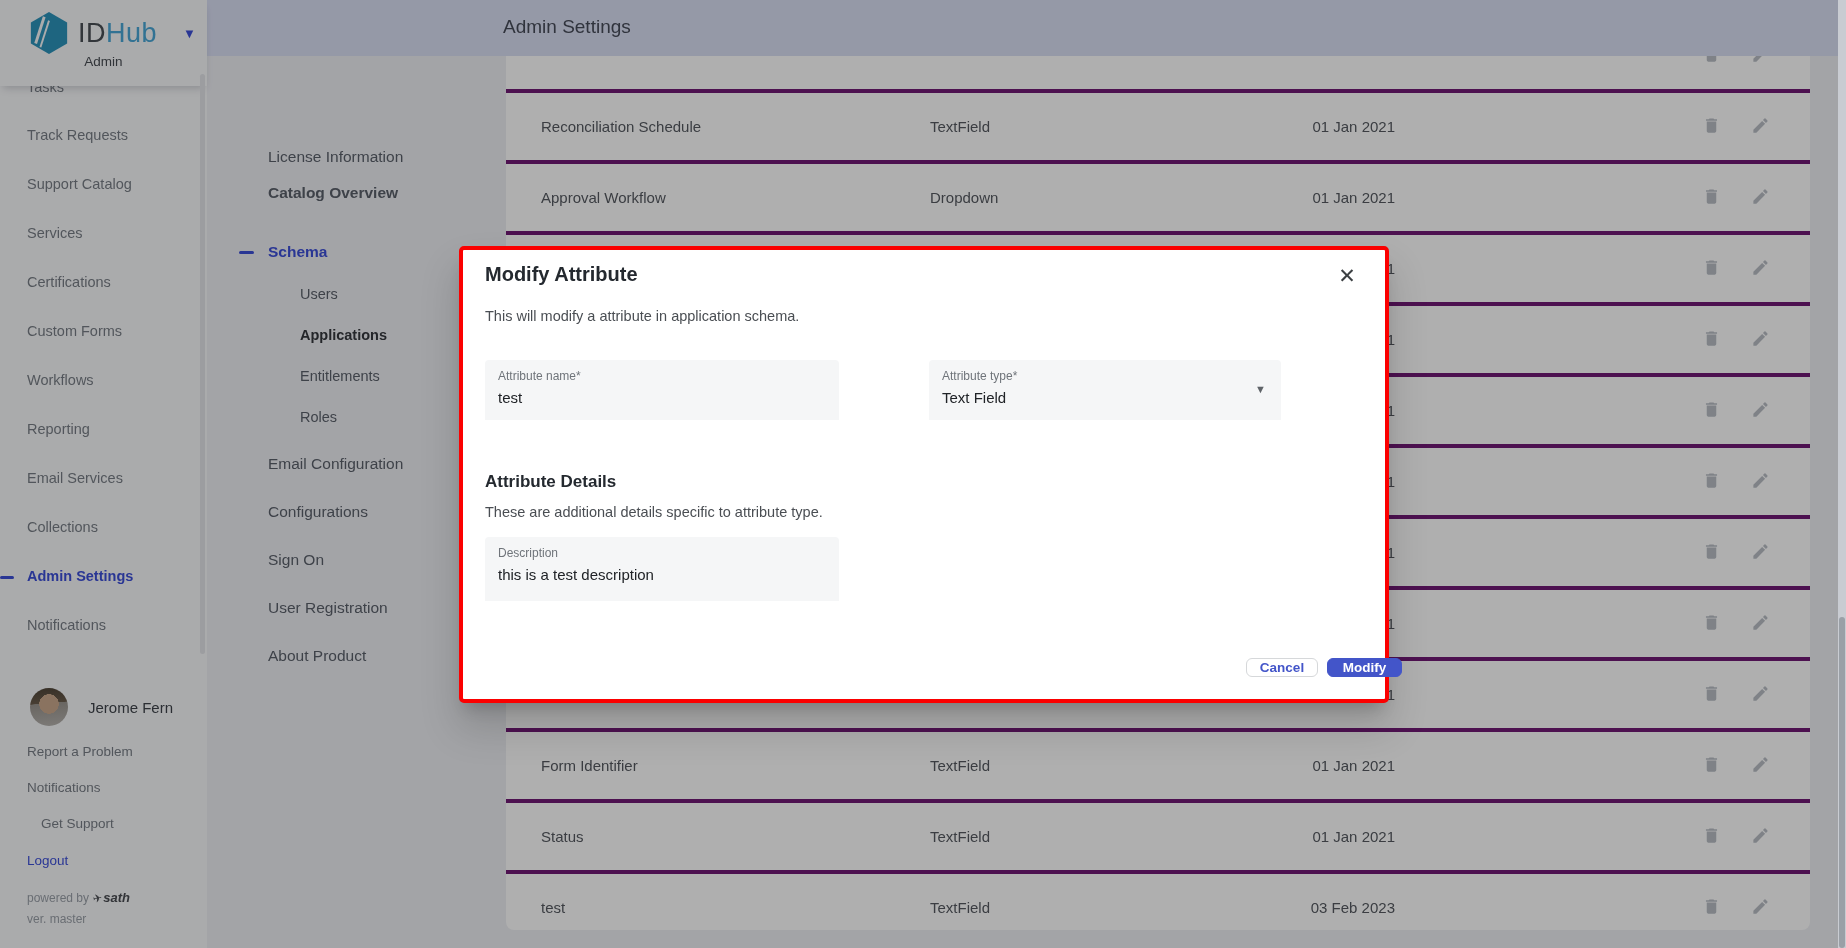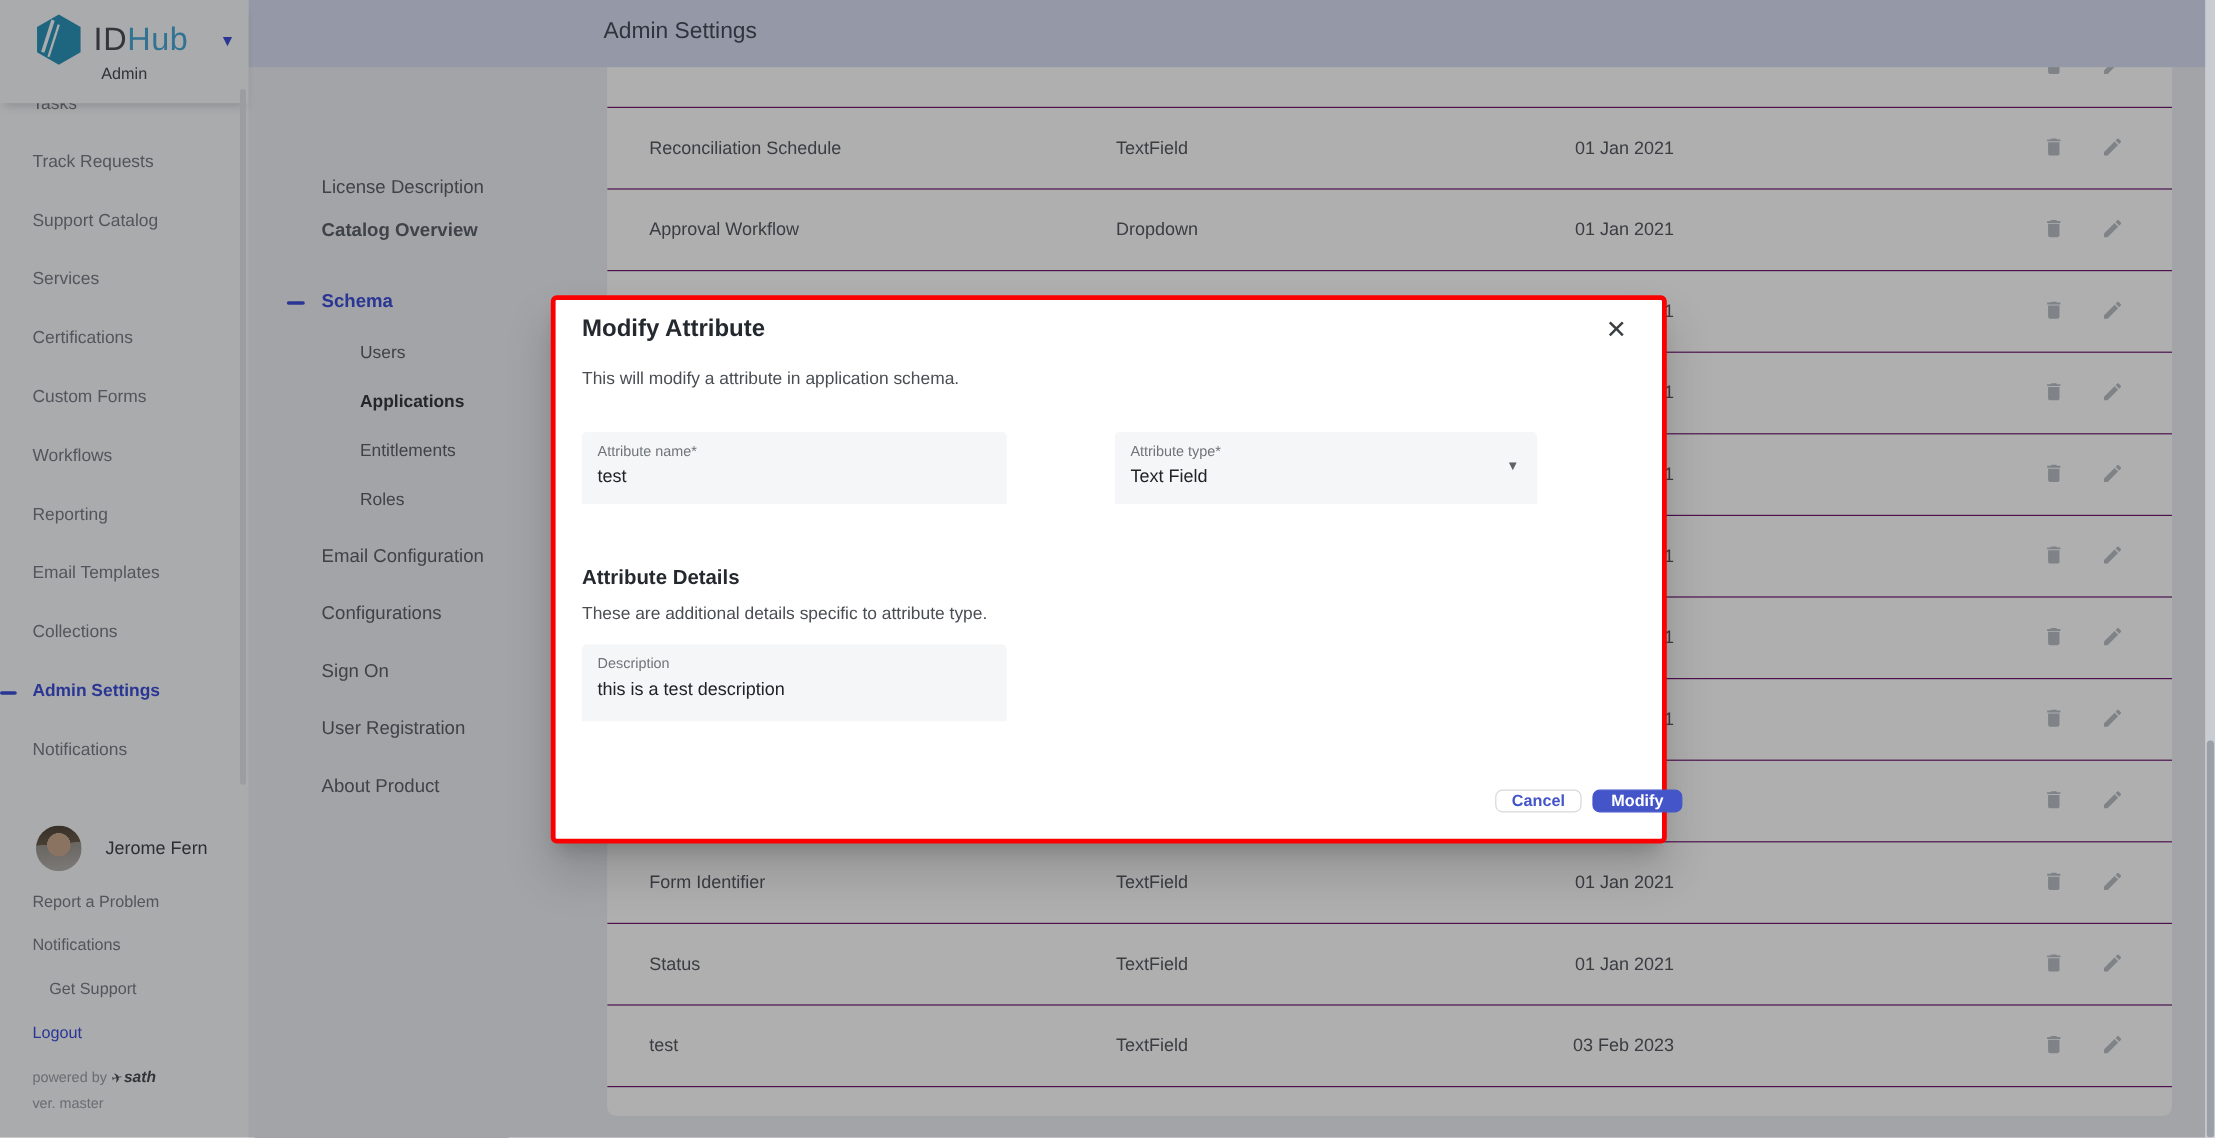--- a/index.html
+++ b/index.html
@@ -38,21 +38,21 @@
 
   
   .set-nav-item{position:absolute;font-size:15.5px;color:#5b616b;white-space:nowrap;cursor:pointer;line-height:21px;z-index:5;}
   .set-nav-item.sub{font-size:14.5px;}
   .set-nav-item.active{color:#3d4fd8;font-weight:600;}
   .set-nav-item.selected{color:#35383e;font-weight:700;}
 
   
   .card{position:absolute;left:506px;top:40px;width:1304px;height:890px;background:#ffffff;border-radius:8px;overflow:hidden;z-index:4;}
   .rows{position:absolute;left:0;top:-18px;width:1304px;}
-  .trow{position:relative;width:1304px;height:67px;border-bottom:1px solid #701a75;}
+  .trow{position:relative;width:1304px;height:67px;border-bottom:4px solid #701a75;}
   .trow span{position:absolute;top:24px;font-size:15px;color:#565a61;line-height:19px;white-space:nowrap;}
   .c-name{left:35px;}
   .c-type{left:424px;}
   .c-date{right:415px;}
   .icon-btn{position:absolute;top:22px;width:24px;height:24px;border:none;background:transparent;padding:0;cursor:pointer;}
   .icon-btn.del{left:1193px;}
   .icon-btn.edit{left:1242px;}
   .icon-btn svg{width:19px;height:19px;fill:#b9bec5;}
 
   
@@ -102,21 +102,21 @@
     </div>
     <nav id="side-items">
         <div class="side-item" style="top: 77px;">Tasks</div>
         <div class="side-item" style="top: 125px;">Track Requests</div>
         <div class="side-item" style="top: 174px;">Support Catalog</div>
         <div class="side-item" style="top: 223px;">Services</div>
         <div class="side-item" style="top: 272px;">Certifications</div>
         <div class="side-item" style="top: 321px;">Custom Forms</div>
         <div class="side-item" style="top: 370px;">Workflows</div>
         <div class="side-item" style="top: 419px;">Reporting</div>
-        <div class="side-item" style="top: 468px;">Email Templates</div>
+        <div class="side-item" style="top: 468px;">Email Services</div>
         <div class="side-item" style="top: 517px;">Collections</div>
         <div class="side-item active" style="top: 566px;">Admin Settings</div>
         <div class="side-item" style="top: 615px;">Notifications</div>
       </nav>
     <div class="active-dash" style="left:0;top:576px;width:14px;"></div>
     <div class="sb-scroll"></div>
     <div class="user-row">
       <div class="avatar"></div>
       <span class="user-name">Jerome Fern</span>
     </div>
@@ -130,21 +130,21 @@
       <span>powered by</span><span class="plane">✈</span><span class="mark">sath</span>
     </div>
     <div class="version">ver. master</div>
   </aside>
 
   <header class="topbar">
     <span class="title">Admin Settings</span>
   </header>
 
   <nav id="set-nav">
-      <div class="set-nav-item" style="left: 268px; top: 146px;">License Description</div>
+      <div class="set-nav-item" style="left: 268px; top: 146px;">License Information</div>
       <div class="set-nav-item" style="left: 268px; top: 182px; font-weight: bold;">Catalog Overview</div>
       <div class="set-nav-item active" style="left: 268px; top: 241px;">Schema</div>
       <div class="set-nav-item sub" style="left: 300px; top: 284px;">Users</div>
       <div class="set-nav-item sub selected" style="left: 300px; top: 325px;">Applications</div>
       <div class="set-nav-item sub" style="left: 300px; top: 366px;">Entitlements</div>
       <div class="set-nav-item sub" style="left: 300px; top: 407px;">Roles</div>
       <div class="set-nav-item" style="left: 268px; top: 453px;">Email Configuration</div>
       <div class="set-nav-item" style="left: 268px; top: 501px;">Configurations</div>
       <div class="set-nav-item" style="left: 268px; top: 549px;">Sign On</div>
       <div class="set-nav-item" style="left: 268px; top: 597px;">User Registration</div>

